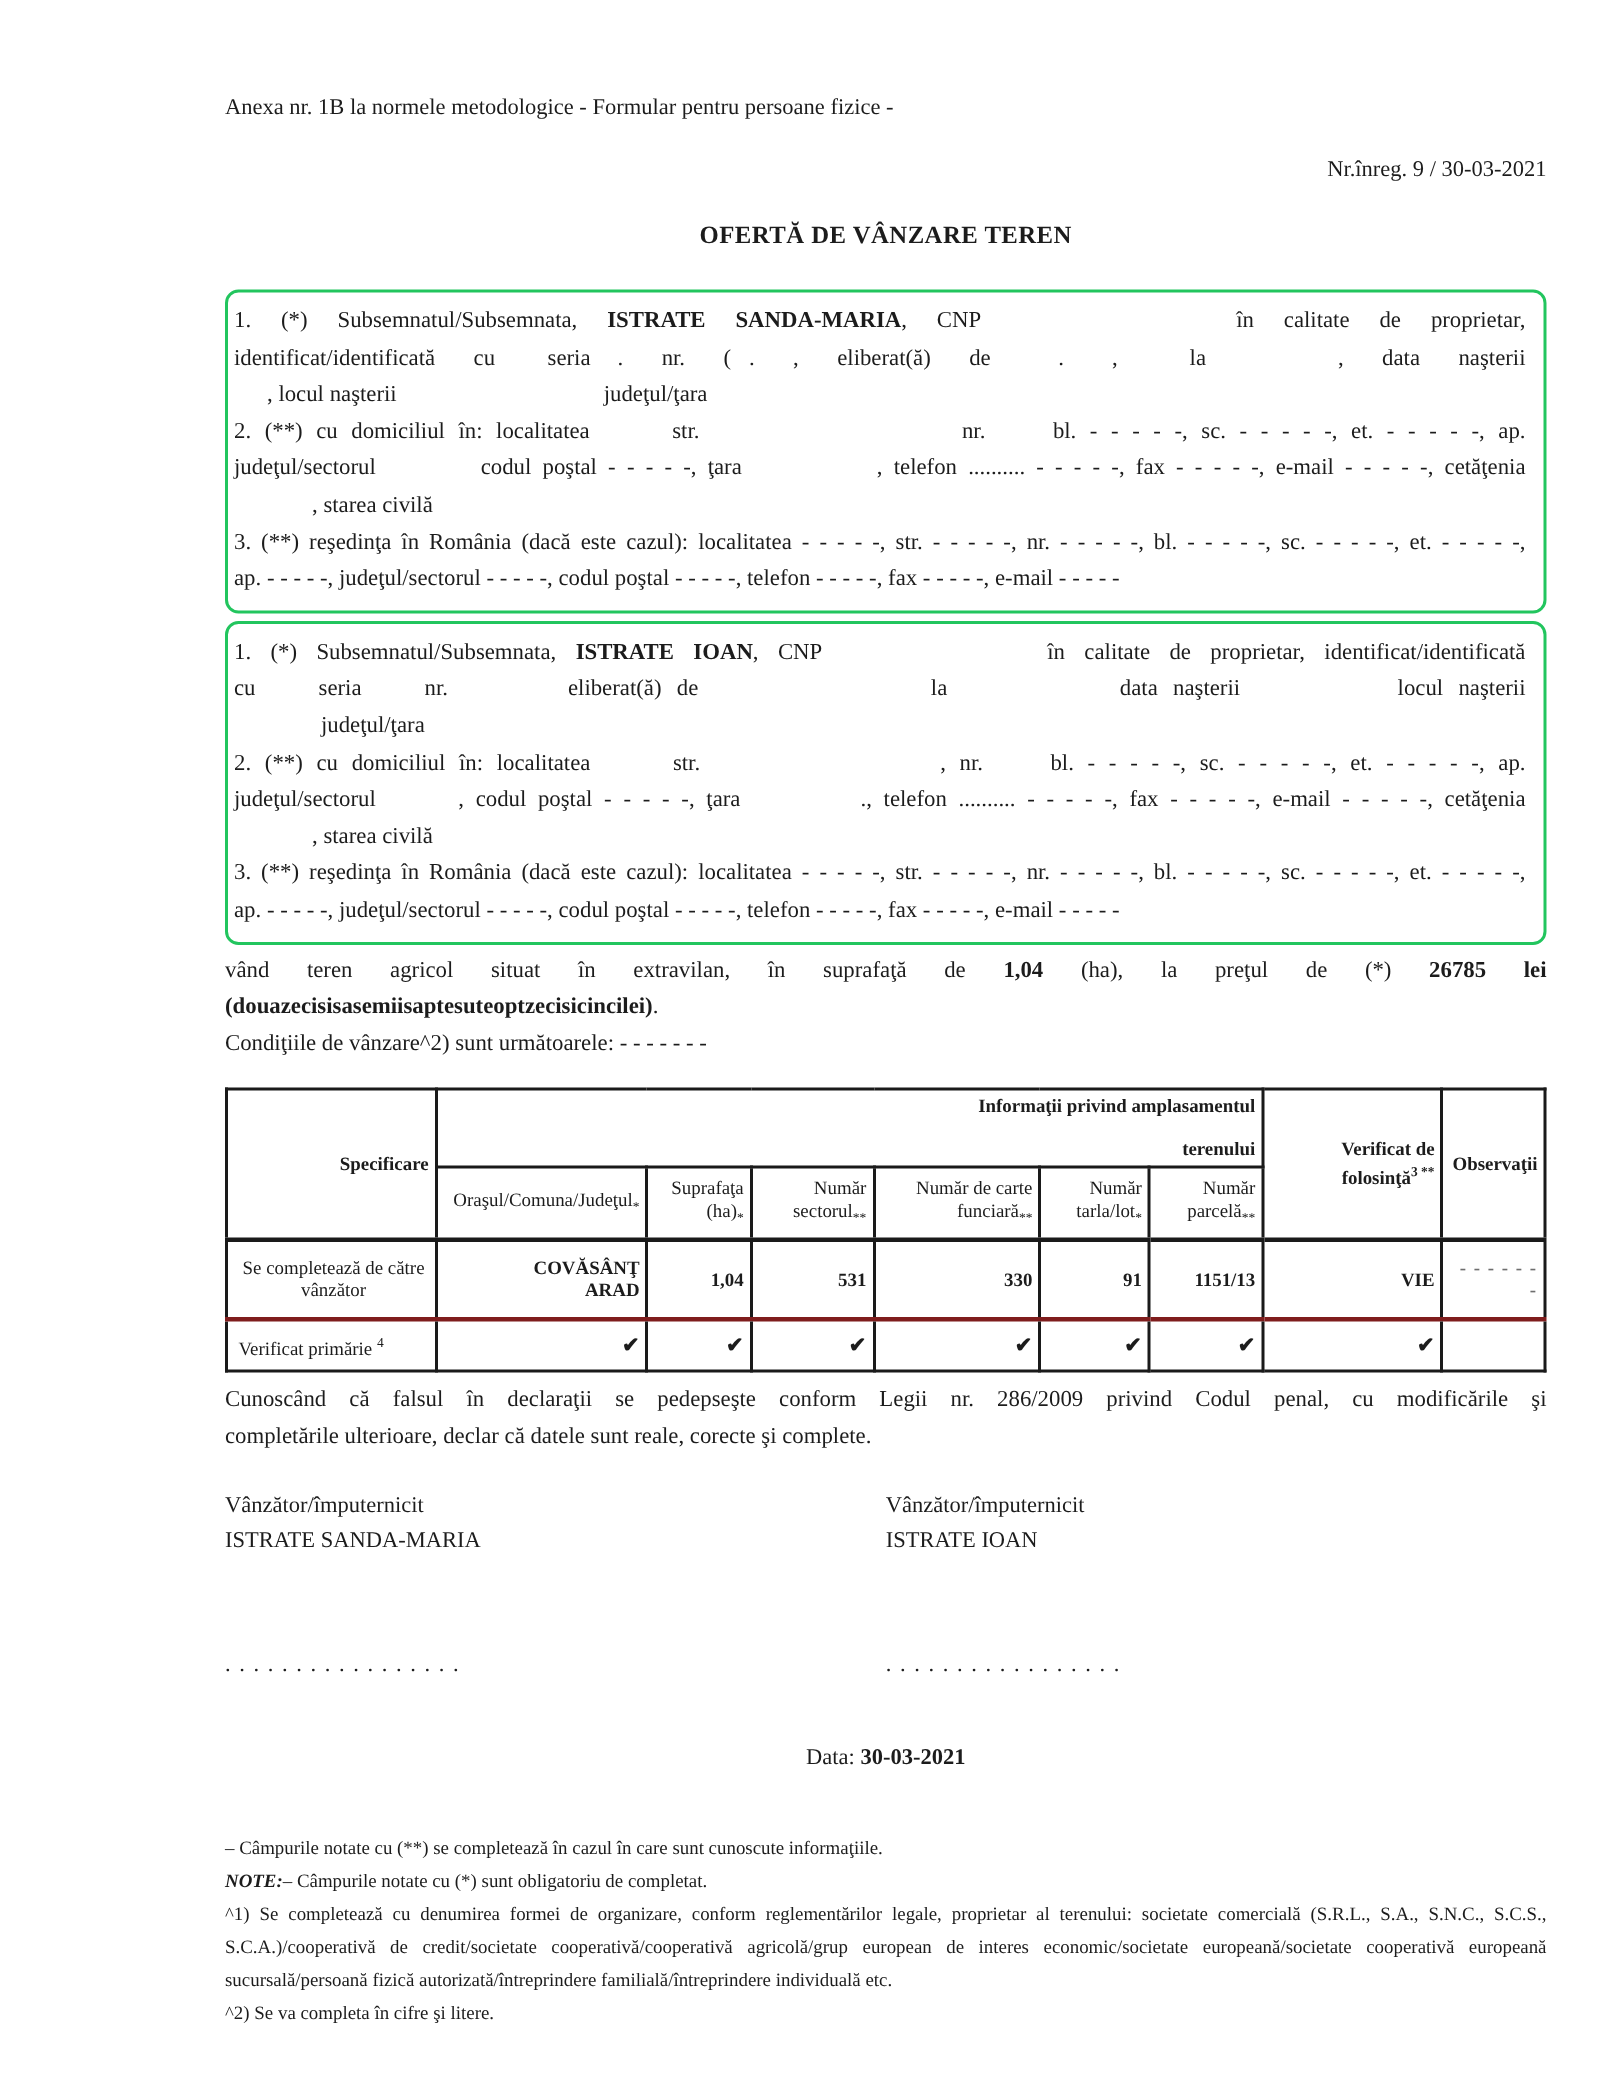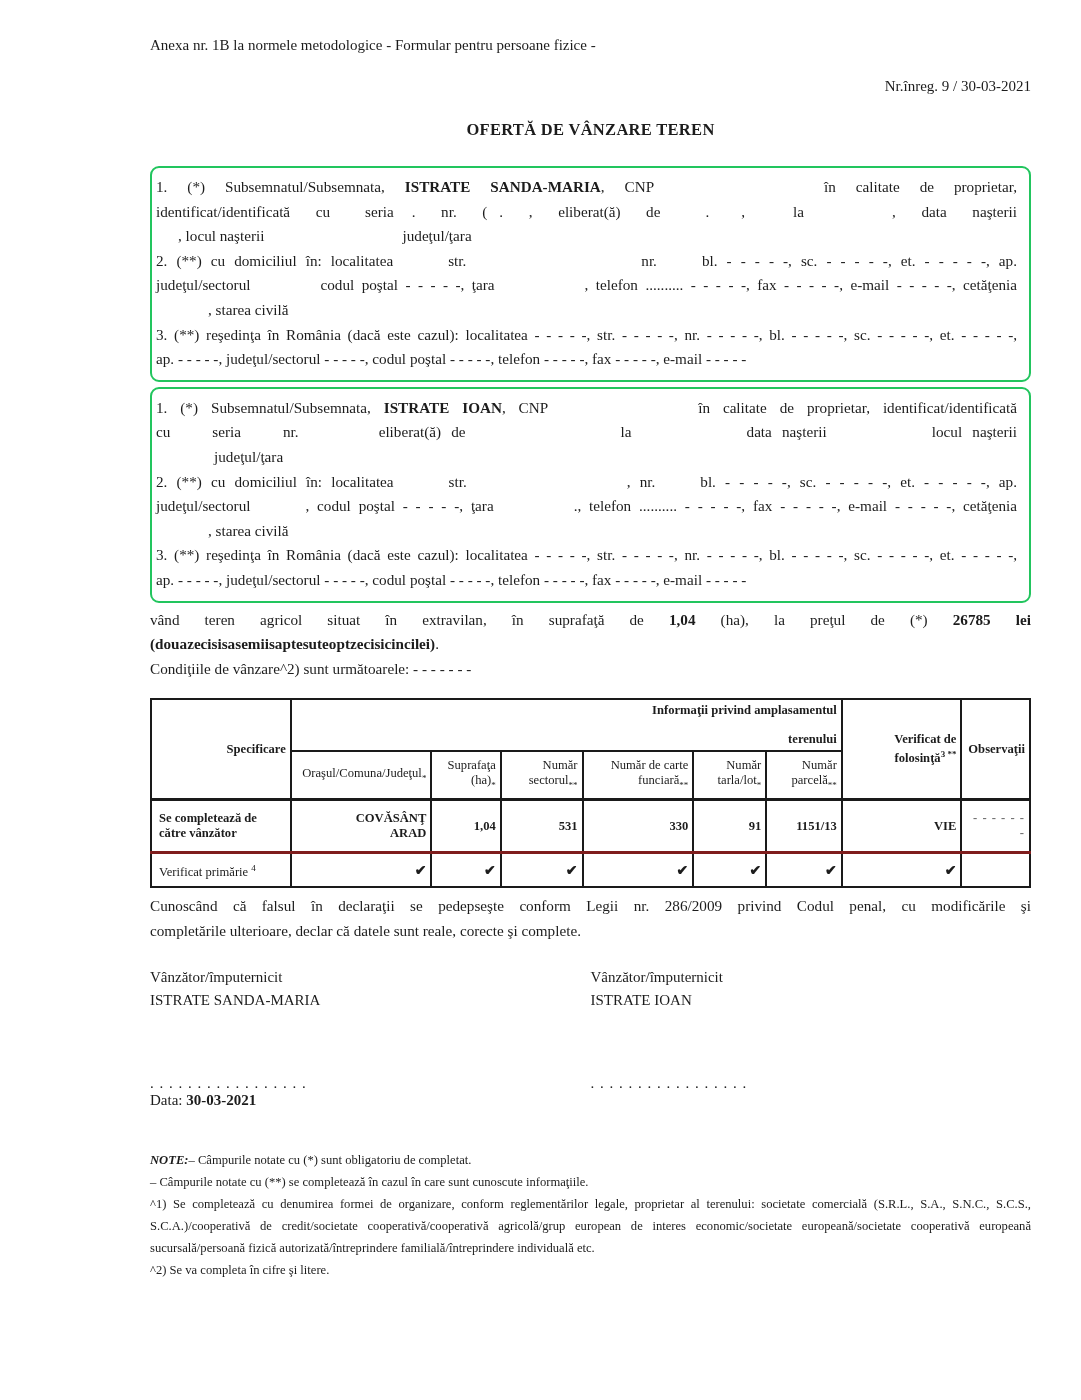--- a/index.html
+++ b/index.html
@@ -5,21 +5,21 @@
   html,body{margin:0;padding:0;background:#ffffff;}
   .page{
     position:relative;
     width:1081px;height:1400px;
     background:#ffffff;
     color:#1c1c1c;
     font-family:"Liberation Serif","DejaVu Serif",serif;
     overflow:hidden;
   }
   .content{position:absolute;left:150px;top:0;width:881px;}
-  .anexa{margin-top:37px;font-size:15px;}
+  .anexa{margin-top:64px;font-size:15px;}
   .reg{margin-top:24px;text-align:right;font-size:15px;}
   .title{margin-top:25px;text-align:center;font-weight:bold;font-size:16.5px;letter-spacing:.3px;}
   .box{
     margin-top:26px;
     border:2px solid #22c55e;
     border-radius:9px;
     padding:7px 12px 8px 4px;
     font-size:15.2px;
     line-height:24.6px;
   }
@@ -36,32 +36,32 @@
     text-align:center;
   }
   .landtable th,.landtable td{border:2px solid #1a1a1a;padding:2px 4px;vertical-align:middle;text-align:right;}
   .landtable .grp{font-weight:bold;height:46px;}
   .landtable .grp .g2{margin-top:14px;}
   .landtable .side{font-weight:bold;}
   .landtable .sub th{font-weight:normal;height:42px;}
   .landtable sub{font-size:9px;}
   .landtable sup{font-size:9px;}
   .landtable .rowdata td{border-top:3px solid #1a1a1a;height:46px;font-weight:bold;}
-  .landtable .rowdata td.lab{font-weight:bold;text-align:left;padding-left:7px;}
+  .landtable .rowdata td.lab{font-weight:normal;text-align:center;padding-left:7px;}
   .landtable .rowchk td{border-top:3px solid #7f1d1d;height:28px;font-weight:bold;font-size:14px;}
   .landtable .rowchk td.lab{font-weight:normal;text-align:left;padding-left:7px;font-size:12.6px;}
   .landtable .pre{white-space:pre-line;}
   .landtable .dashes{color:#6e6e6e;font-weight:normal;letter-spacing:1px;}
   .decl{margin-top:6px;font-size:15.2px;line-height:24.6px;}
   .sigrow{margin-top:26px;display:flex;font-size:15px;}
   .sigcol{width:441px;}
   .sigcol .name{margin-top:6px;}
   .dotsrow{margin-top:66px;display:flex;font-size:15px;}
   .dotsrow .dots{width:441px;letter-spacing:1px;}
-  .dateline{font-size:15px;}
+  .dateline{margin-top:45px;font-size:15px;text-align:center;}
   .dateline b{font-weight:bold;}
   .notes{margin-top:40px;font-size:12.6px;line-height:22px;}
   .notes .jtext{text-align:justify;}
   .notes .npfx{font-weight:bold;font-style:italic;}
 </style>
 </head>
 <body>
 
 <div class="page">
   <div class="content">
@@ -174,22 +174,22 @@
     <div class="dotsrow">
       <div class="dots">. . . . . . . . . . . . . . . . .</div>
       <div class="dots">. . . . . . . . . . . . . . . . .</div>
     </div>
 
     <div class="dateline">
       <span>Data: </span><b>30-03-2021</b>
     </div>
 
     <div class="notes">
+      <div>– Câmpurile notate cu (**) se completează în cazul în care sunt cunoscute informaţiile.</div>
       <div>
         <span class="npfx">NOTE:</span><span>– Câmpurile notate cu (*) sunt obligatoriu de completat.</span>
       </div>
-      <div>– Câmpurile notate cu (**) se completează în cazul în care sunt cunoscute informaţiile.</div>
       <div class="jtext">^1) Se completează cu denumirea formei de organizare, conform reglementărilor legale, proprietar al terenului: societate comercială (S.R.L., S.A., S.N.C., S.C.S., S.C.A.)/cooperativă de credit/societate cooperativă/cooperativă agricolă/grup european de interes economic/societate europeană/societate cooperativă europeană sucursală/persoană fizică autorizată/întreprindere familială/întreprindere individuală etc.</div>
       <div>^2) Se va completa în cifre şi litere.</div>
     </div>
 
   </div>
 </div>
 
 </body></html>

